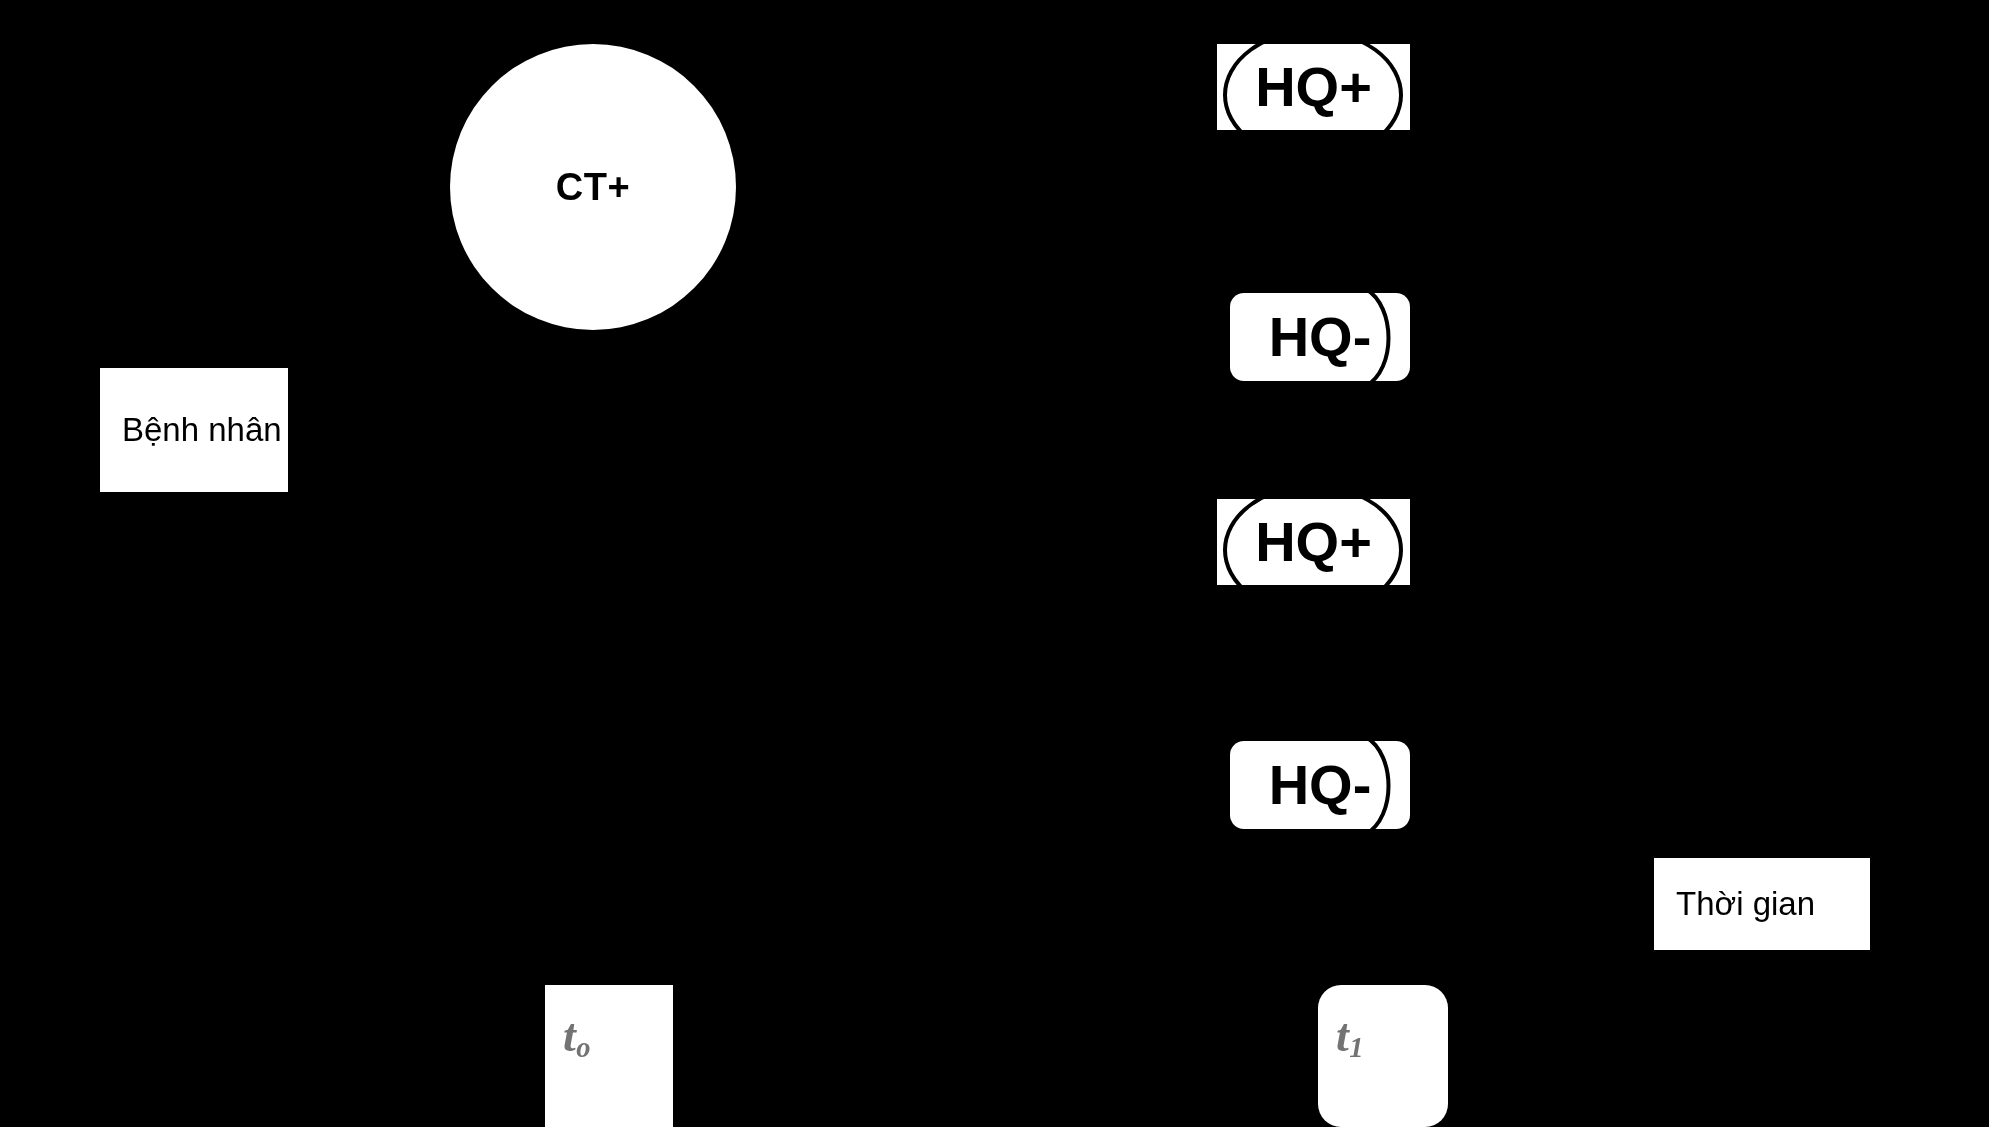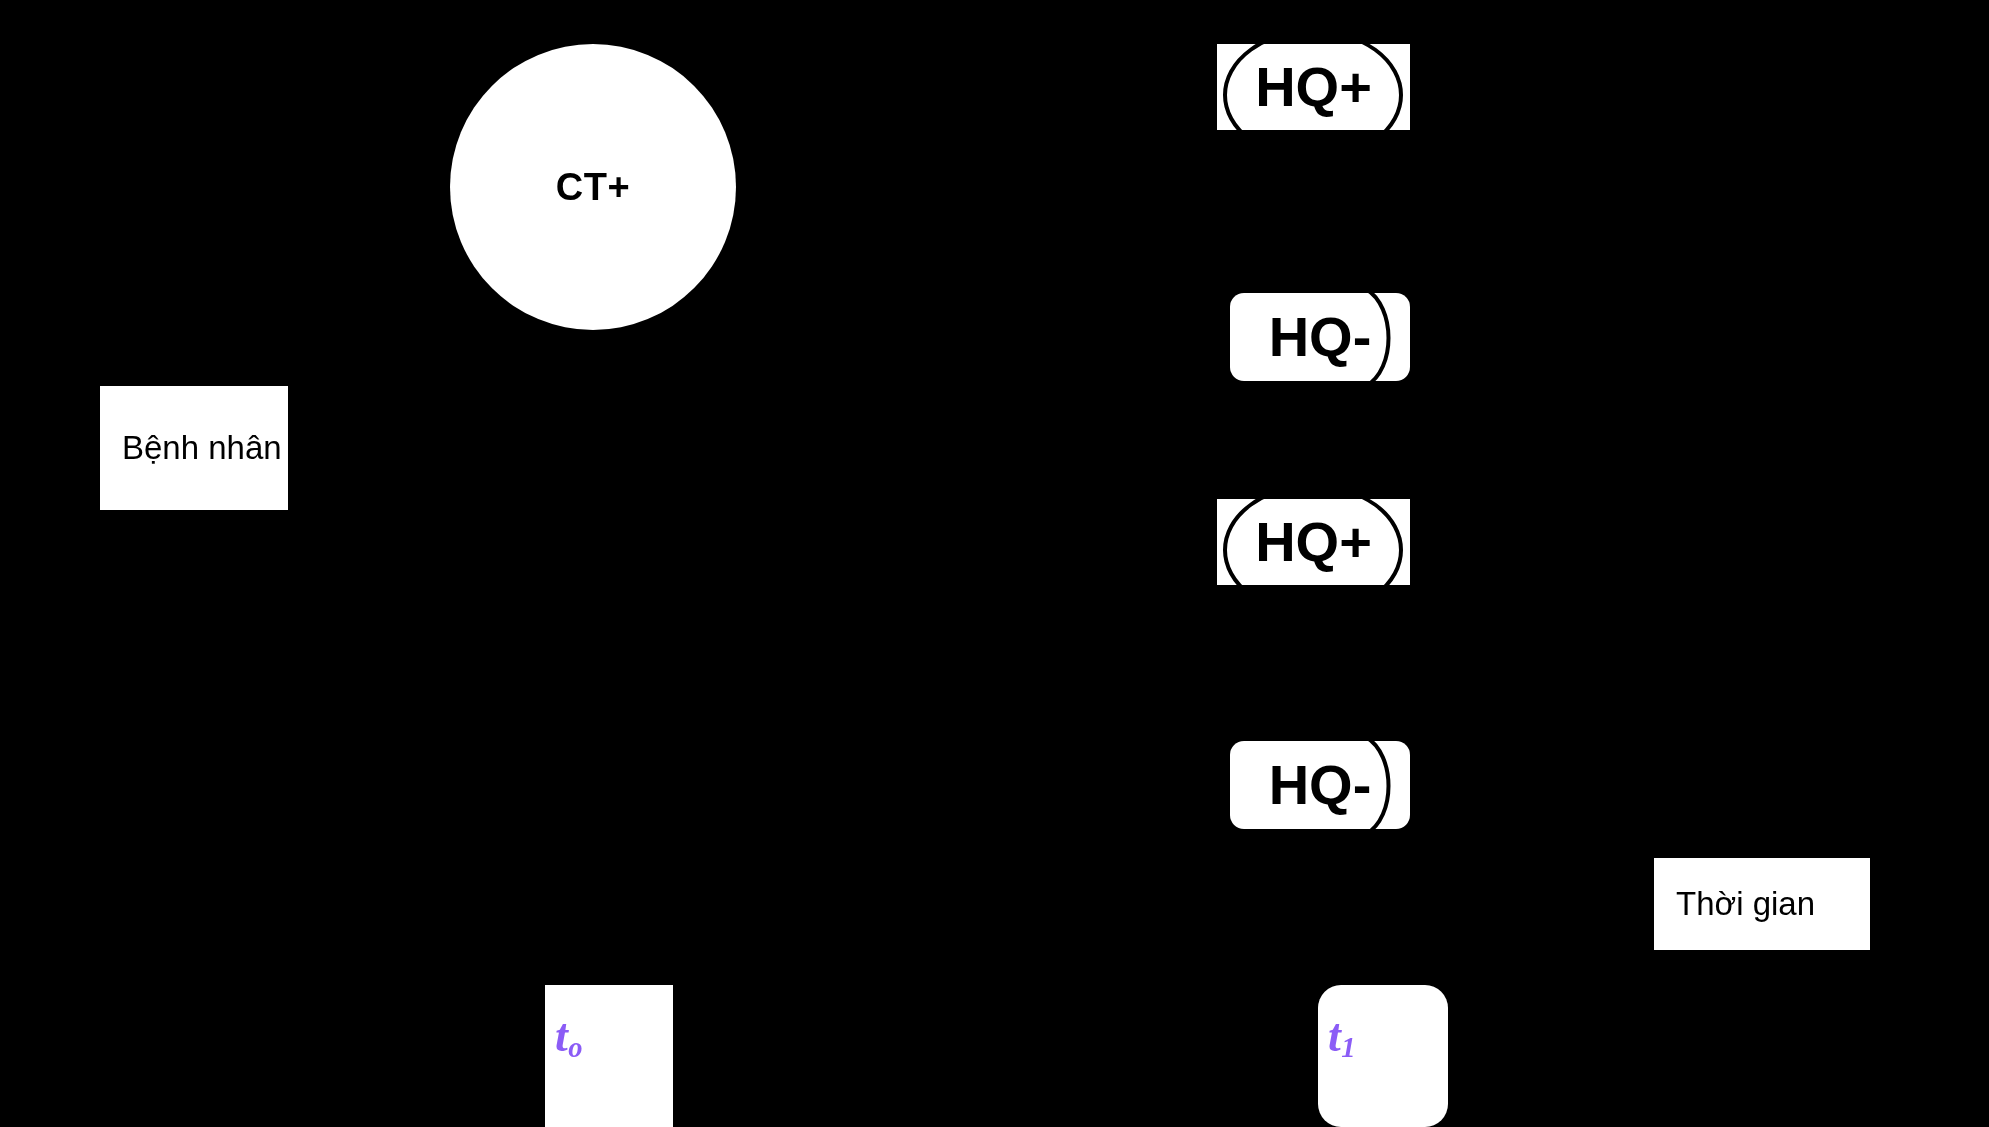--- a/index.html
+++ b/index.html
@@ -54,26 +54,26 @@
   }
 
   
   .timebox {
     background: #ffffff;
     display: flex;
     align-items: flex-start;
     justify-content: flex-start;
   }
   .timebox .label {
-    color: #8b5cf6;
+    color: #737373;
     font-family: "Liberation Serif", serif;
     font-style: italic;
     font-weight: bold;
     font-size: 46px;
-    padding-left: 10px;
+    padding-left: 18px;
     padding-top: 28px;
     line-height: 1;
   }
   .timebox .label sub {
     font-size: 0.62em;
     font-style: italic;
     font-weight: bold;
     vertical-align: baseline;
     position: relative;
     top: 0.22em;
@@ -104,21 +104,21 @@
     pointer-events: none;
     z-index: 2;
   }
   .ellipse-overlay svg { display: block; }
 </style>
 </head>
 <body>
 
 <div id="canvas">
 
-  <div class="node plainbox" style="left:100px; top:386px; width:188px; height:124px;">
+  <div class="node plainbox" style="left:100px; top:368px; width:188px; height:124px;">
     <span class="label">Bệnh nhân</span>
   </div>
 
   <div class="node circle" style="left:450px; top:44px; width:286px; height:286px;">
     <span class="label">CT+</span>
   </div>
 
 
   <div class="node" style="left:1217px; top:30px; width:193px; height:100px;">
     <div class="hqbox" style="position:absolute; left:0; top:14px; width:193px; height:86px;">

